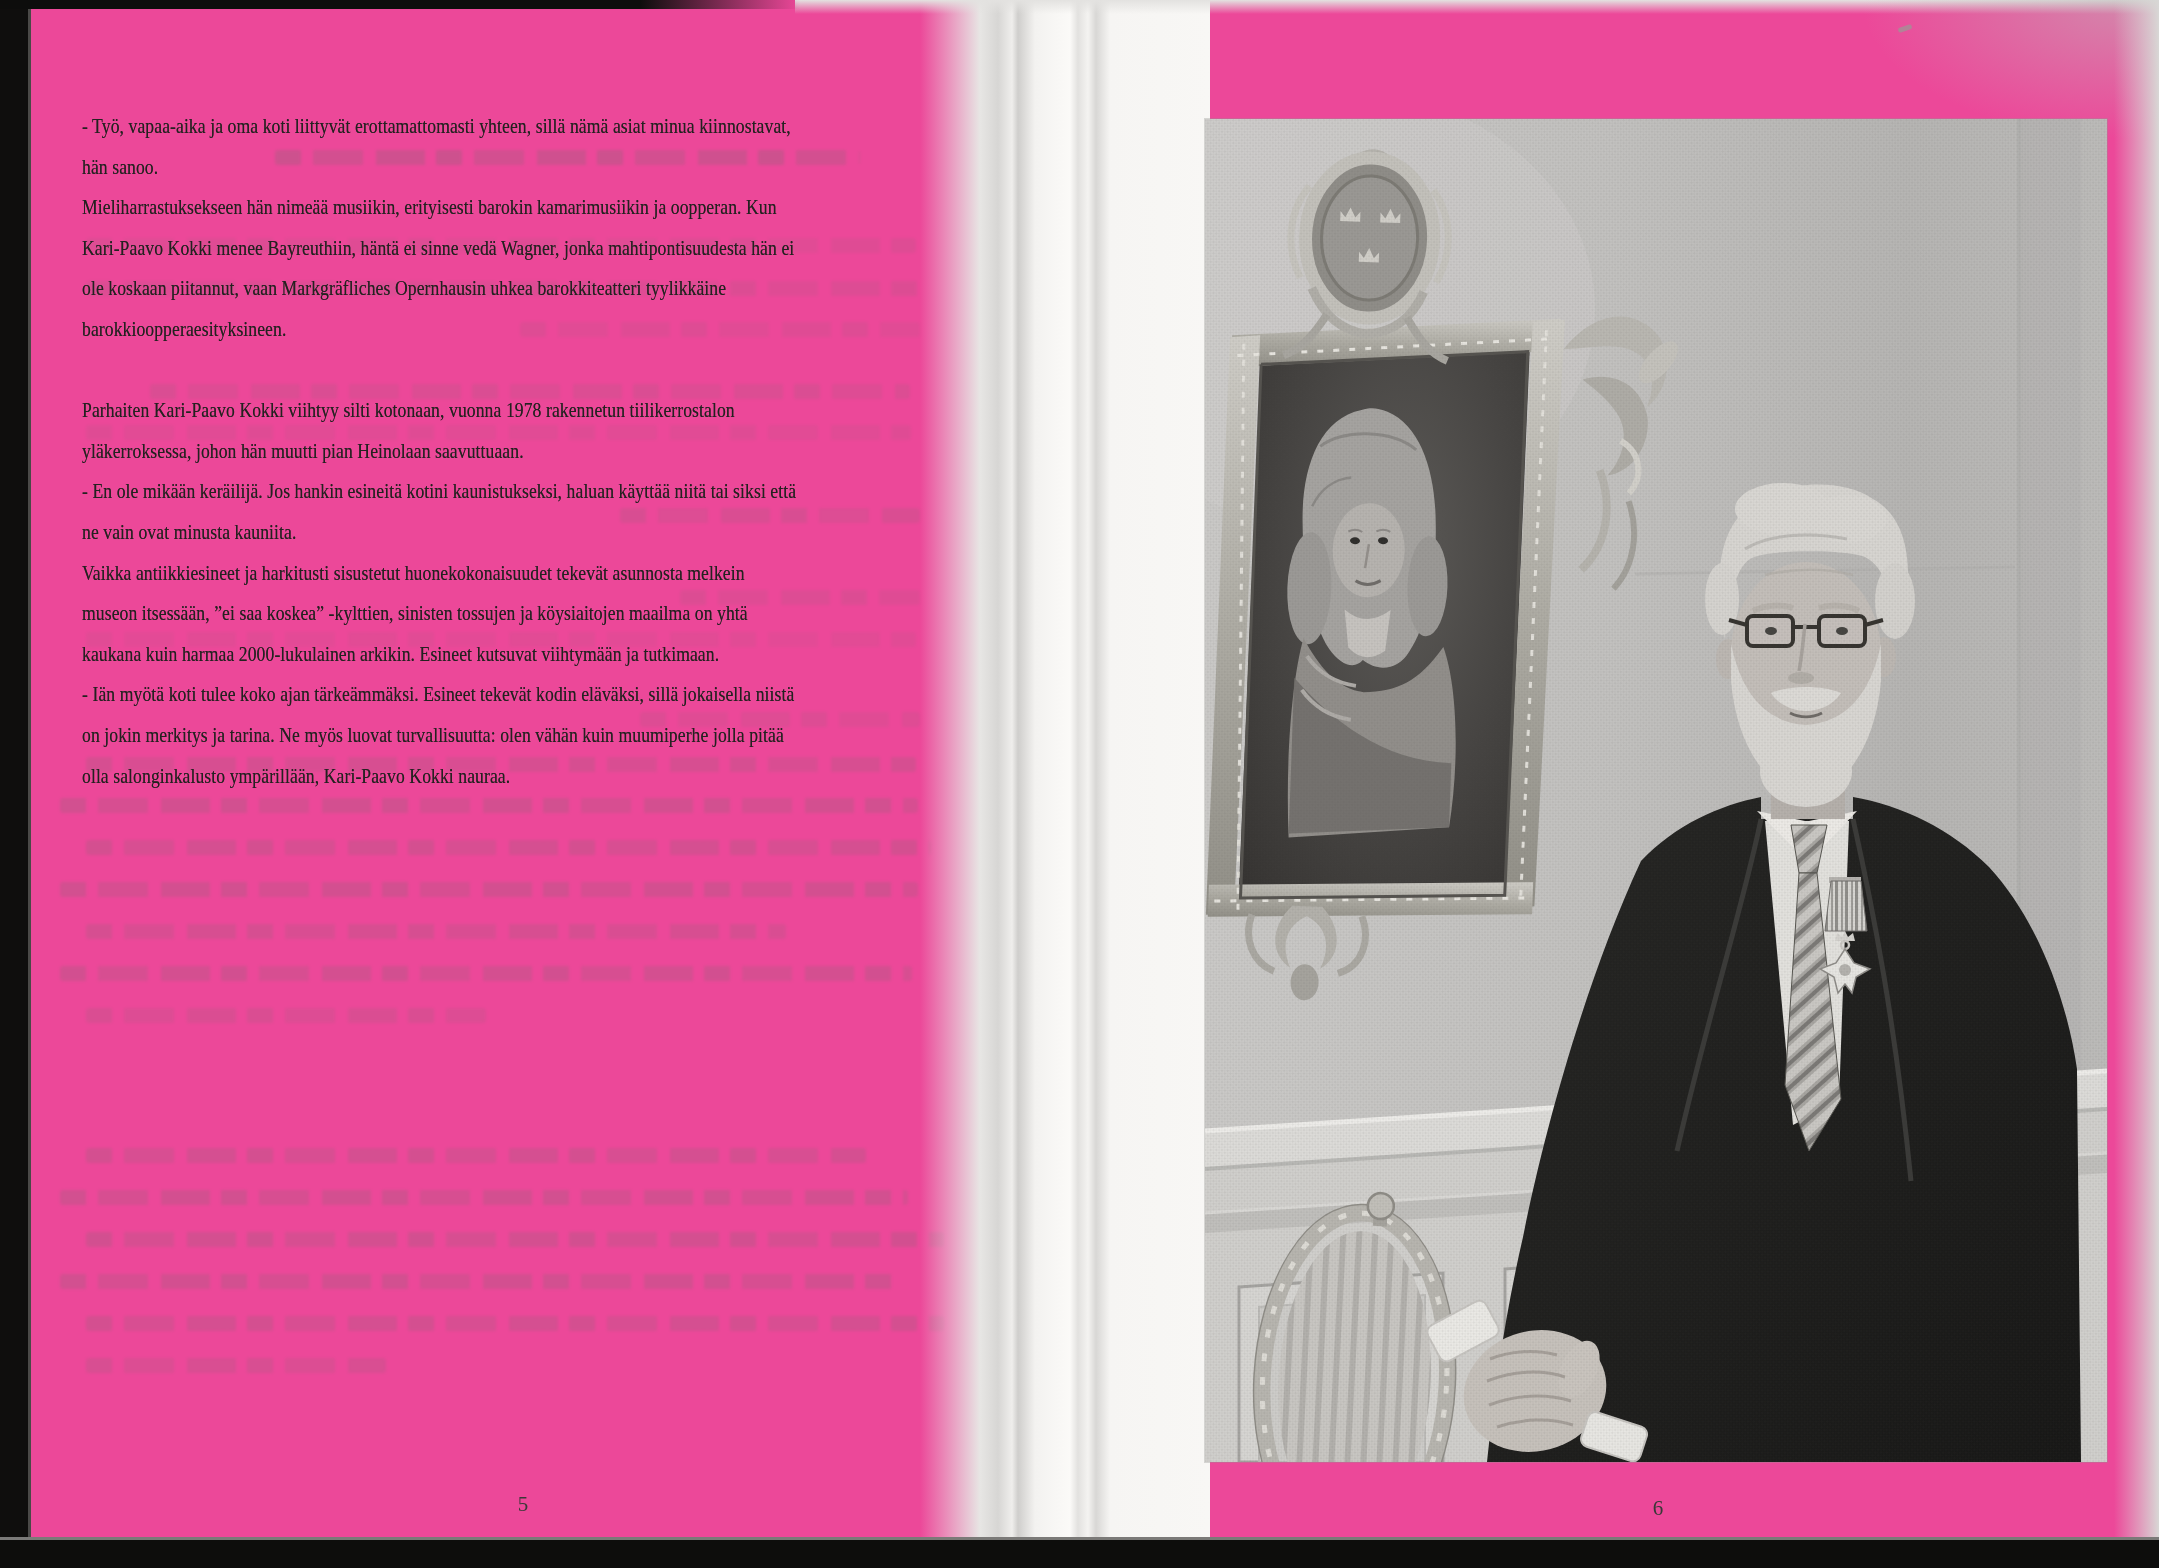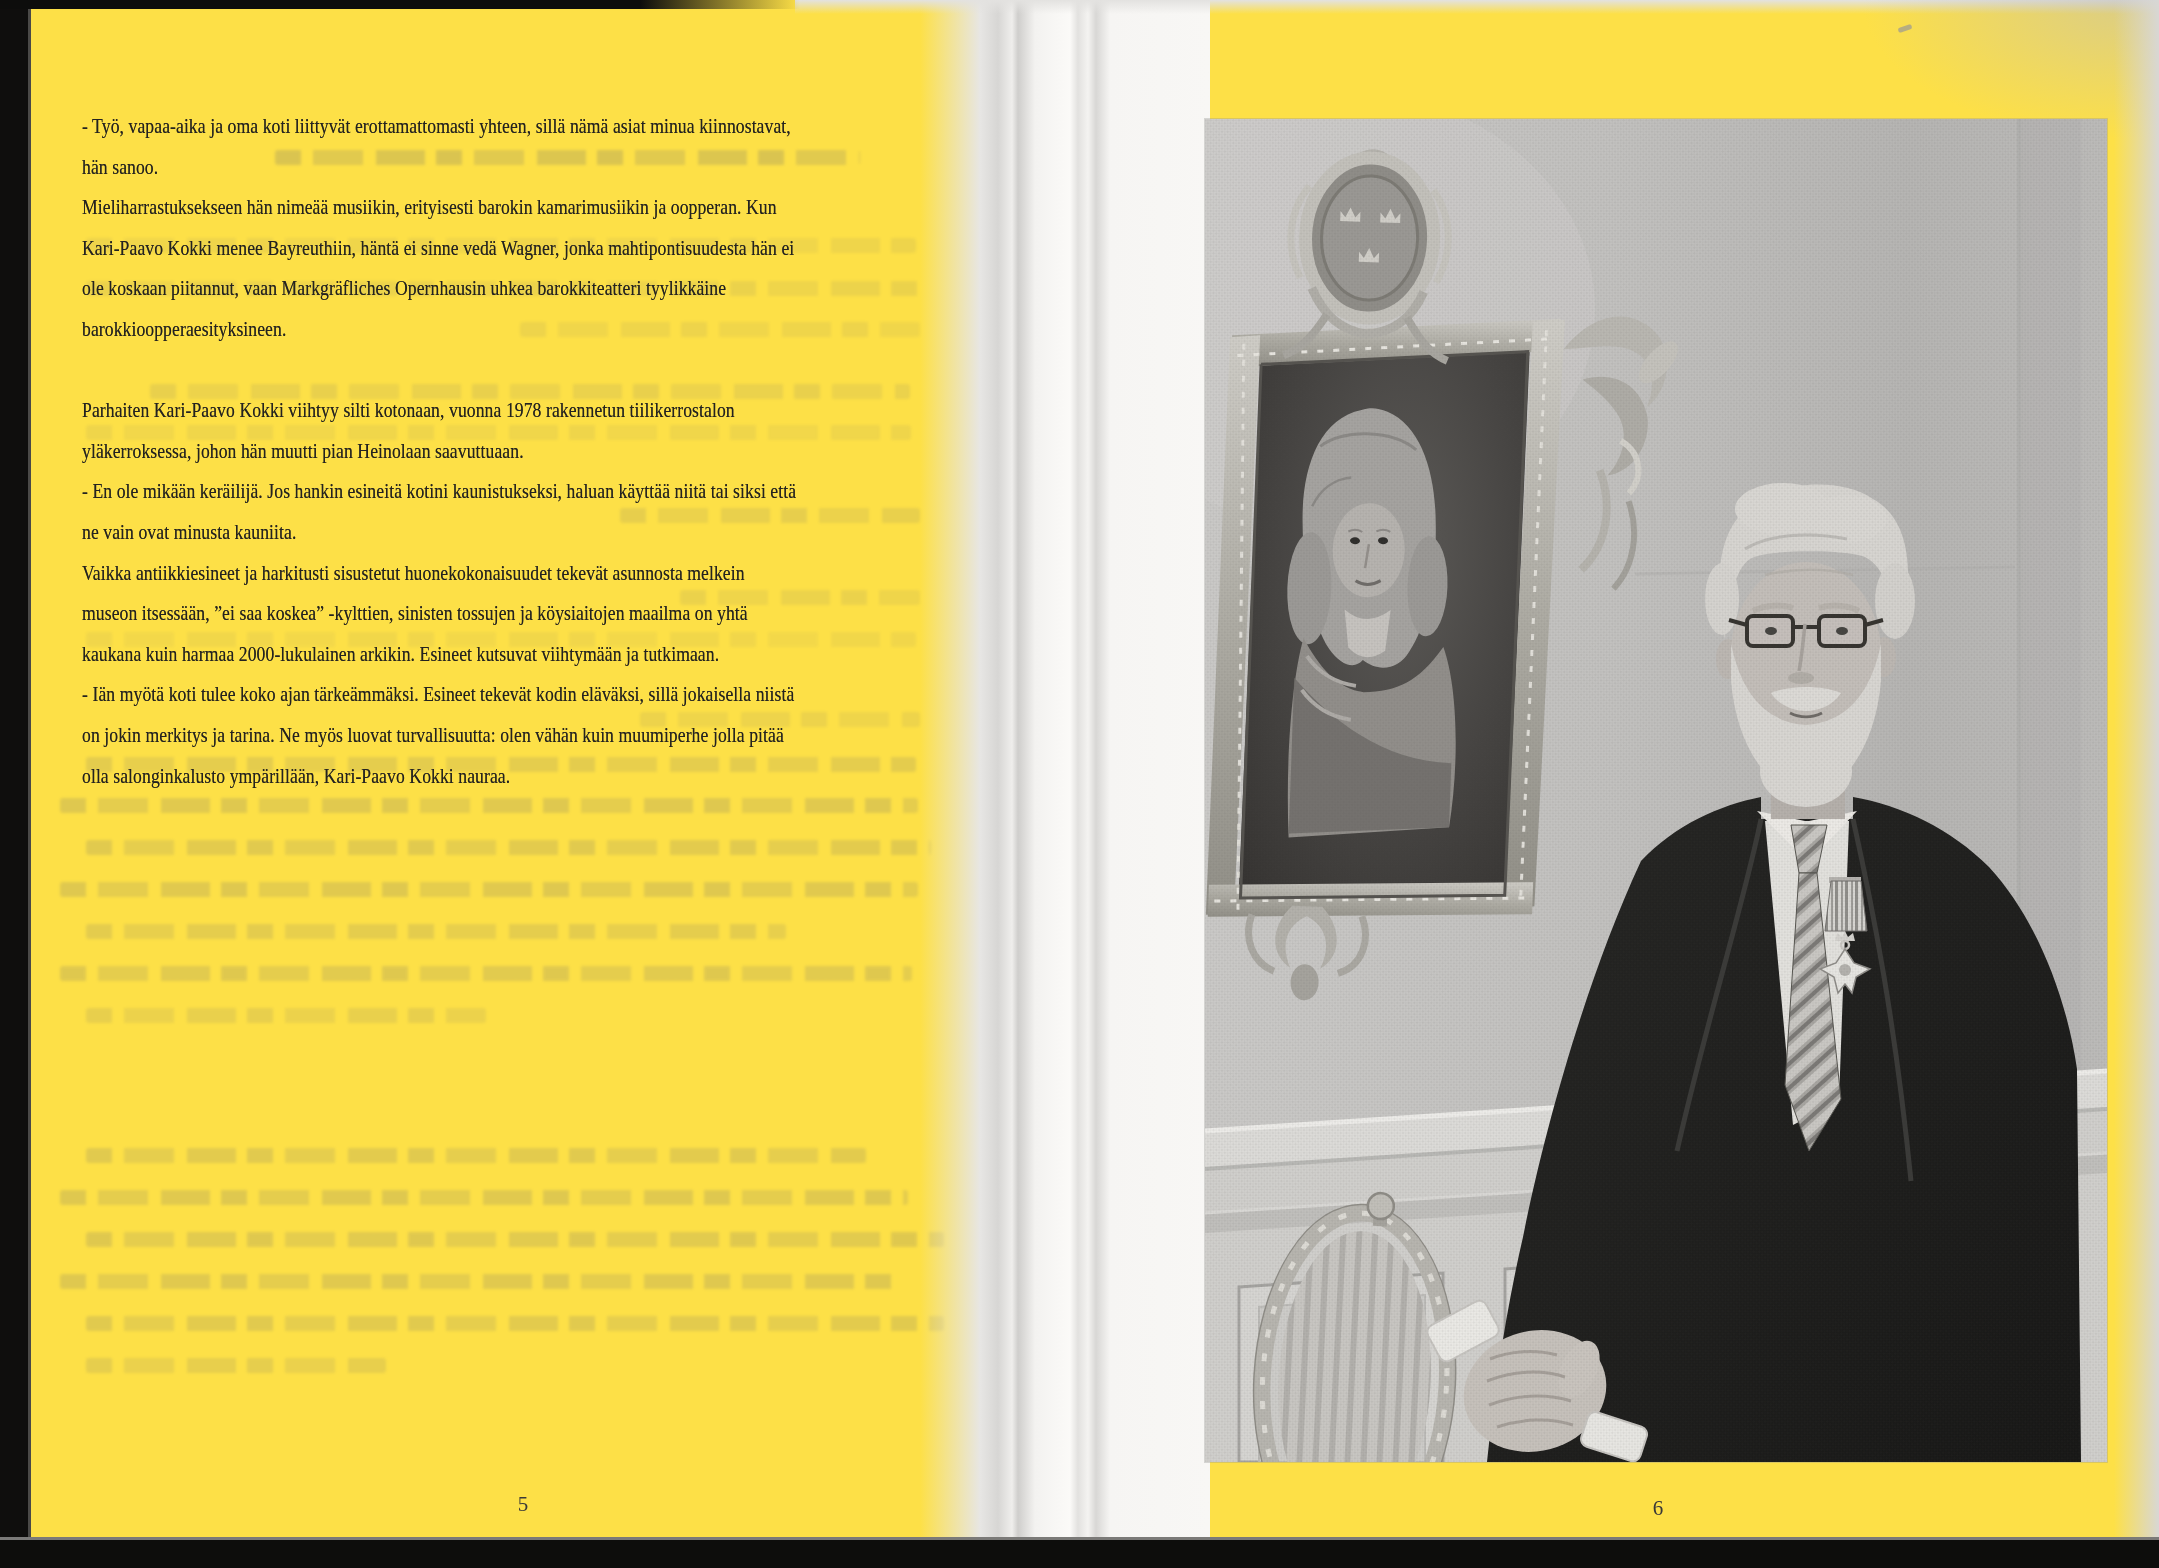--- a/index.html
+++ b/index.html
@@ -1,16 +1,16 @@
 <!DOCTYPE html>
 <html><head>
 <meta charset="utf-8">
 <style>
   html,body{margin:0;padding:0;background:#0b0b0a;}
-  .scan{position:relative;width:2159px;height:1568px;background:#fde047;overflow:hidden;
+  .scan{position:relative;width:2159px;height:1568px;background:#ec4899;overflow:hidden;
         font-family:"Liberation Serif","DejaVu Serif",serif;}
   
   .edge-left{position:absolute;left:0;top:0;width:28px;height:1568px;background:#0f0e0d;
              border-right:3px solid #4a4947;z-index:30;}
   .edge-top{position:absolute;left:0;top:0;width:800px;height:9px;z-index:31;
             background:linear-gradient(90deg,#0d0d0c 0 640px,rgba(13,13,12,0) 800px);}
   .edge-bottom{position:absolute;left:0;top:1537px;width:2159px;height:31px;background:#0d0d0c;
                border-top:3px solid #7b7a78;z-index:31;}
   .top-band-right{position:absolute;left:795px;top:0;width:1364px;height:14px;
                   background:linear-gradient(180deg,#e3e2e0,rgba(248,247,245,0));z-index:5;}

